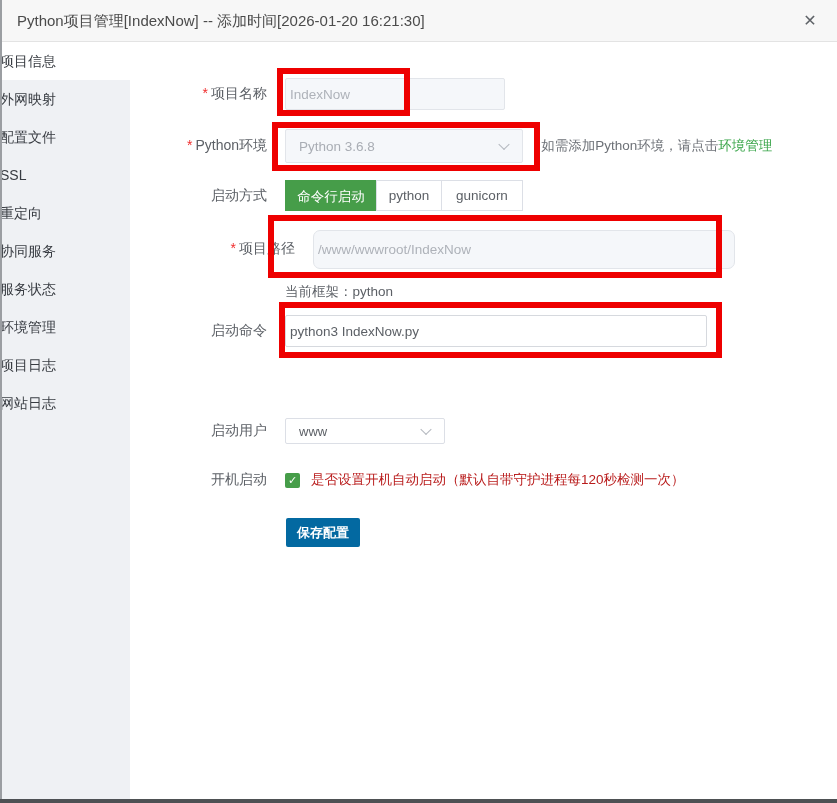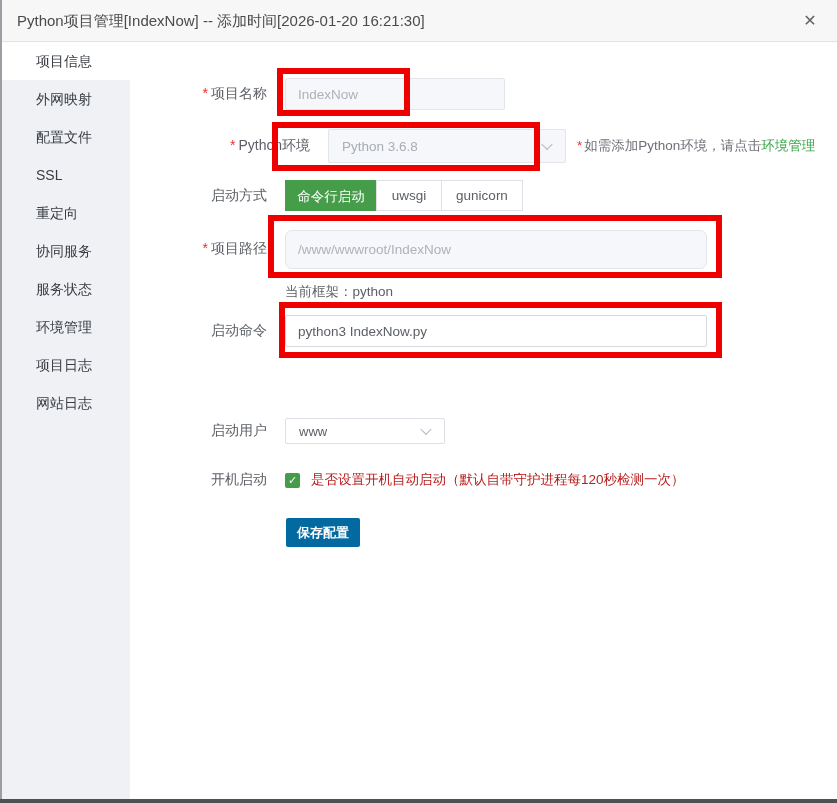--- a/index.html
+++ b/index.html
@@ -12,30 +12,30 @@
 
   
   .titlebar { position:absolute; left:0; top:0; width:100%; height:42px; background:#f7f7f7;
               border-bottom:1px solid #e3e3e3; z-index:5; }
   .titlebar .title { position:absolute; left:17px; top:0; line-height:42px; font-size:15px; color:#4b4b4b; }
   .close-btn { position:absolute; right:14px; top:0; width:26px; height:42px; line-height:42px;
                text-align:center; font-size:16px; color:#5f6368; cursor:pointer; }
 
   
   .sidebar { position:absolute; left:0; top:42px; width:130px; height:761px; background:#eff1f4; z-index:2; }
-  .side-item { height:38px; line-height:38px; padding-left:36px; font-size:14px; color:#383c42; cursor:pointer; }
+  .side-item { height:38px; line-height:38px; font-size:14px; color:#383c42; cursor:pointer; }
   .side-item.active { background:#ffffff; }
 
   
   .form-row { position:absolute; left:130px; display:flex; align-items:center; }
   .row-label { width:137px; text-align:right; margin-right:18px; font-size:14px; color:#5c6066; white-space:nowrap; }
   .req { color:#f02c2c; margin-right:3px; }
 
   .tb-input { border:1px solid #e2e5ea; background:#f5f7fa; color:#aeb2b9; font-size:13.5px;
-              padding:0 12px; border-radius:2px; font-family:inherit; outline:none; }
+              padding:0 4px; border-radius:2px; font-family:inherit; outline:none; }
   .tb-input.editable { background:#ffffff; border-color:#d6d9de; color:#5c6066; }
 
   .select-box { position:relative; border:1px solid #e2e5ea; background:#f5f7fa; border-radius:2px;
                 display:flex; align-items:center; cursor:pointer; }
   .select-box.white { background:#ffffff; border-color:#dcdfe6; }
   .select-value { padding-left:13px; font-size:13.5px; color:#a9adb4; }
   .select-box.white .select-value { color:#5c6066; font-size:13px; }
   .chevron { position:absolute; right:14px; top:50%; width:8px; height:8px;
              border-right:1.5px solid #b4b8bf; border-bottom:1.5px solid #b4b8bf;
              transform:translateY(-70%) rotate(45deg); }
@@ -72,23 +72,23 @@
 
   
   .anno { position:absolute; border:6px solid #ee0000; background:transparent; z-index:50; pointer-events:none; }
   .anno-1 { left:277px; top:68px;  width:133px; height:48px; }
   .anno-2 { left:272px; top:122px; width:268px; height:49px; }
   .anno-3 { left:268px; top:215px; width:454px; height:63px; }
   .anno-4 { left:279px; top:302px; width:443px; height:56px; }
 
   
   .r-name    { top:78px;  height:32px; }
-  .r-env     { top:129px; height:34px;padding-left:43px; }
+  .r-env     { top:129px; height:34px; }
   .r-mode    { top:180px; height:31px; }
-  .r-path    { top:228px; height:42px; }
+  .r-path    { top:228px; height:42px;margin-left:28px; }
   .r-frame   { top:283px; }
   .r-cmd     { top:315px; height:32px; }
   .r-var     { top:372px; height:16px; }
   .r-user    { top:418px; height:26px; }
   .r-boot    { top:471px; height:18px; }
 </style>
 </head>
 <body>
 
 <div class="window">
@@ -128,21 +128,21 @@
     </div>
     <div class="hint">
       <span class="req">*</span><span>如需添加Python环境，请点击</span><a class="hint-link">环境管理</a>
     </div>
   </div>
 
   <div class="form-row r-mode">
     <div class="row-label">启动方式</div>
     <div class="tabs">
       <div class="tab tab-cmd active">命令行启动</div>
-      <div class="tab tab-uwsgi">uwsgi</div>
+      <div class="tab tab-uwsgi">python</div>
       <div class="tab tab-gunicorn">gunicorn</div>
     </div>
   </div>
 
   <div class="form-row r-path">
     <div class="row-label">
       <span class="req">*</span><span>项目路径</span>
     </div>
     <input class="tb-input" style="width: 422px; height: 39px; border-radius: 7px;" type="text" readonly="" value="/www/wwwroot/IndexNow">
   </div>

